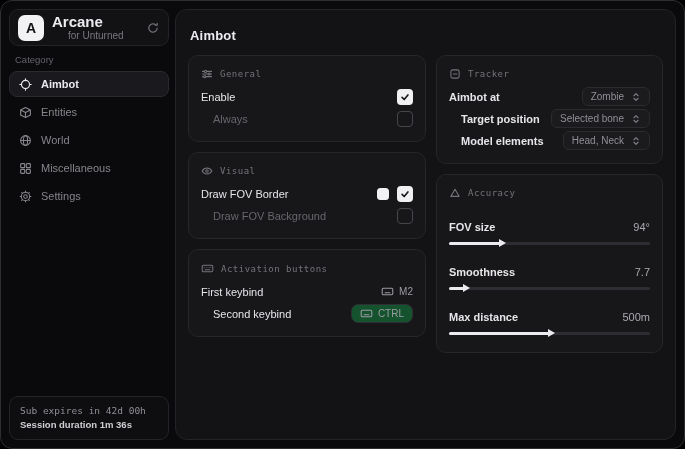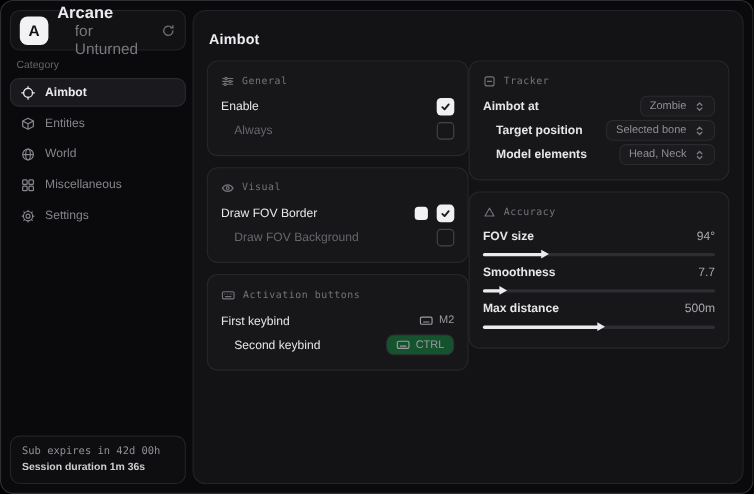--- a/index.html
+++ b/index.html
@@ -17,21 +17,21 @@
     background:#121215; border:1px solid #232328; border-radius:9px;
     display:flex; align-items:center; padding:0 8px; gap:8px;
   }
   .logo-box {
     width:26px; height:26px; border-radius:7px; background:#f2f2f4;
     color:#111; font-weight:bold; font-size:14px;
     display:flex; align-items:center; justify-content:center;
   }
   .logo-text { flex:1; line-height:1.15; }
   .logo-name { font-size:15px; font-weight:bold; color:#ececf0; }
-  .logo-sub { font-size:14px; color:#77777e;padding-left:16px; }
+  .logo-sub { font-size:10px; color:#77777e;padding-left:16px; }
   .refresh-btn { color:#6c6c73; display:flex; cursor:pointer; }
   .category-label {
     position:absolute; left:14px; top:53px; font-size:9.5px; color:#64646b;
   }
   .nav { position:absolute; left:8px; top:70px; width:160px; display:flex; flex-direction:column; gap:2px; }
   .nav-item {
     height:26px; display:flex; align-items:center; gap:9px; padding:0 9px;
     border-radius:8px; color:#85858c; font-size:11px; border:1px solid transparent;
   }
   .nav-item.active {
@@ -45,21 +45,21 @@
   }
   .status-line1 { font-family:"DejaVu Sans Mono", monospace; font-size:9.5px; color:#8f8f96; }
   .status-line2 { font-size:9.5px; font-weight:bold; color:#cfcfd4; }
   
   .main {
     position:absolute; left:174px; top:8px; right:8px; bottom:8px;
     background:#131316; border:1px solid #232329; border-radius:12px;
     padding:12px 12px;
   }
   .page-title { font-size:13px; font-weight:bold; color:#ededf1; padding:6px 2px 12px 2px; letter-spacing:.2px; }
-  .columns { display:flex; align-items:flex-start; }
+  .columns { display:flex; gap:10px; align-items:flex-start; }
   .col-left { width:238px; display:flex; flex-direction:column; gap:10px; }
   .col-right { flex:1; display:flex; flex-direction:column; gap:10px; }
   .card {
     background:#17171a; border:1px solid #26262b; border-radius:10px;
     padding:10px 12px 12px 12px;
   }
   .card-header {
     display:flex; align-items:center; gap:7px;
     font-family:"DejaVu Sans Mono", monospace; font-size:9px; color:#73737a;
     padding:2px 0 6px 0; letter-spacing:.5px;
@@ -89,21 +89,21 @@
   .keybind .ic { display:flex; }
   
   .dropdown {
     display:flex; align-items:center; gap:7px; cursor:pointer;
     background:#1b1b1e; border:1px solid #2a2a2f; border-radius:6px;
     padding:3px 8px; color:#8f8f96; font-size:10px;
   }
   .dropdown .ic { display:flex; color:#7c7c83; }
   
   .slider-row { padding:4px 0 3px 0; }
-  .slider-top { display:flex; justify-content:space-between; align-items:flex-end; }
+  .slider-top { display:flex; justify-content:space-between; align-items:flex-end;margin-top:12px; }
   .slider-label { font-size:11px; color:#e6e6ea; font-weight:bold; }
   .slider-value { font-size:11px; color:#a9a9b0; }
   .slider { position:relative; height:8px; margin-top:6px; cursor:pointer; }
   .slider-track { position:absolute; top:3px; left:0; right:0; height:2.5px; background:#2d2d33; border-radius:2px; }
   .slider-fill { position:absolute; top:2.5px; left:0; height:3.5px; background:#ececf0; border-radius:2px; }
   .slider-thumb {
     position:absolute; top:0; width:0; height:0; margin-left:-2px;
     border-top:4.5px solid transparent; border-bottom:4.5px solid transparent;
     border-left:7px solid #ececf0;
   }

